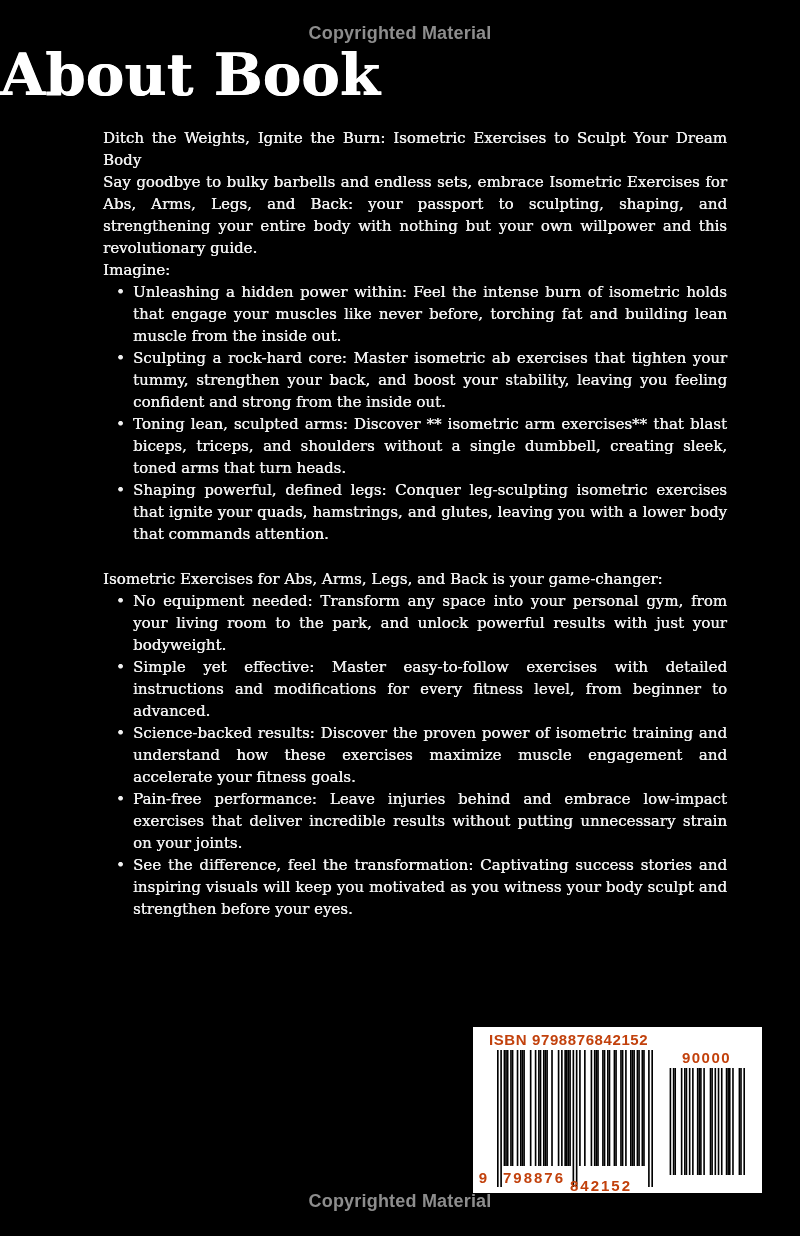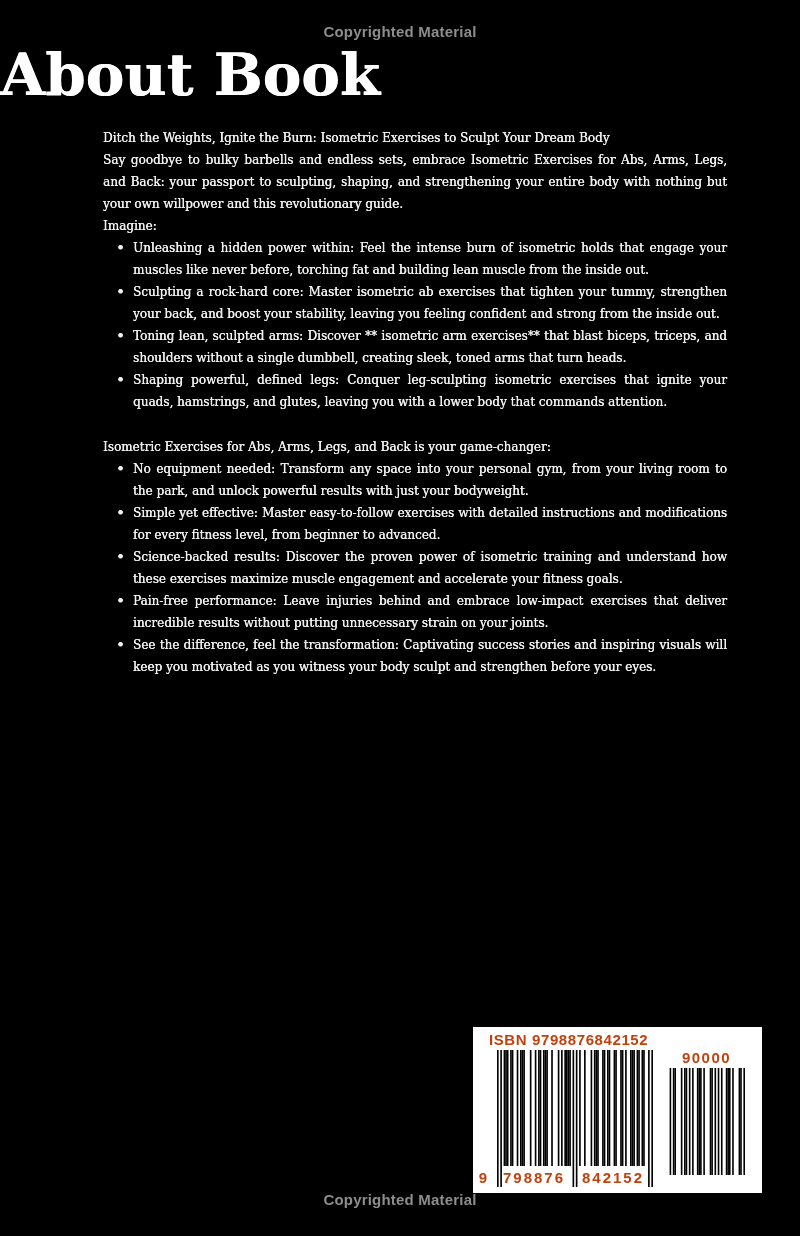--- a/index.html
+++ b/index.html
@@ -9,40 +9,40 @@
     background:#000000;
     overflow:hidden;
     font-family:"DejaVu Serif", serif;
   }
   .copyright{
     position:absolute;left:0;width:800px;
     text-align:center;
     color:#8d8d8d;
     font-family:"Liberation Sans", sans-serif;
     font-weight:bold;
-    font-size:15px;
+    font-size:18px;
     letter-spacing:0.2px;
   }
   .copyright.top{top:23px;}
   .copyright.bottom{top:1191px;}
   .title{
     position:absolute;top:44px;left:0;width:800px;
     margin:0;
     text-align:left;
     color:#ffffff;
     font-family:"DejaVu Serif", serif;
     font-weight:bold;
     font-size:58px;
     line-height:1.1;
     text-shadow:0.5px 0 0 #fff;
   }
   .body-text{
     position:absolute;left:103px;top:127px;width:624px;
     color:#f0f0f0;
-    font-size:12px;
+    font-size:15px;
     line-height:22px;
     text-align:justify;
     text-shadow:0.3px 0 0 #f0f0f0;
   }
   .body-text p{margin:0;}
   .body-text p.section-heading{margin-top:23px;}
   .body-text ul{list-style:none;margin:0;padding:0;}
   .body-text li{position:relative;padding-left:30px;text-align:justify;}
   .body-text li::before{
     content:"\2022";
@@ -62,21 +62,21 @@
   }
   #ean13-svg{position:absolute;left:24px;top:23px;width:156px;height:137px;fill:#000;}
   #ean5-svg{position:absolute;left:195px;top:41px;width:77px;height:107px;fill:#000;}
   .main-digits span{
     position:absolute;top:142px;
     font-size:15px;font-weight:bold;letter-spacing:2px;
     text-align:center;line-height:18px;
   }
   .main-digits .d-first{left:0px;width:20px;letter-spacing:0;}
   .main-digits .d-left{left:30px;width:53px;}
-  .main-digits .d-right{left:104px;width:72px;}
+  .main-digits .d-right{left:92px;width:72px;margin-top:8px;}
   .price-code{
     position:absolute;left:195px;top:22px;width:77px;
     text-align:center;
     font-size:15px;font-weight:bold;letter-spacing:1.5px;
     line-height:18px;
   }
 </style>
 </head>
 <body>
 

